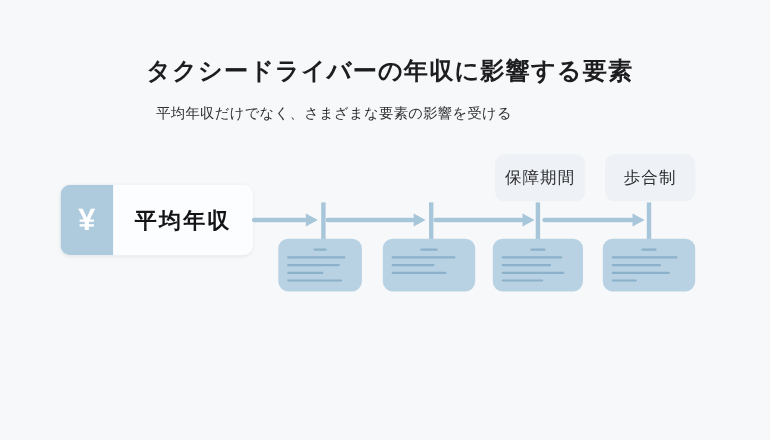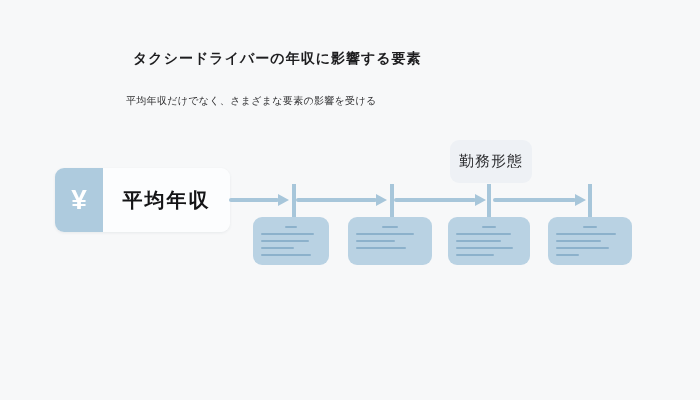--- a/index.html
+++ b/index.html
@@ -3,23 +3,23 @@
 <meta charset="utf-8">
 <style>
   :root{
     --bg:#f7f8f9; --card:#fcfdfe; --accent:#aecbde; --arrow:#a7c6da;
     --boxblue:#b9d2e3; --micro:#87adc8; --labelbg:#eef1f5; --ink:#1d1d1f; --subink:#2f2f31;
   }
   html,body{margin:0;padding:0;}
   body{font-family:"Liberation Sans","DejaVu Sans",sans-serif;background:var(--bg);}
   .stage{position:relative;width:700px;height:400px;background:var(--bg);overflow:hidden;}
 
-  .title{position:absolute;left:133px;top:50px;font-size:14px;font-weight:700;
+  .title{position:absolute;left:133px;top:50px;font-size:22px;font-weight:700;
          color:var(--ink);letter-spacing:1px;white-space:nowrap;}
-  .subtitle{position:absolute;left:126px;top:94px;font-size:10px;color:var(--subink);
+  .subtitle{position:absolute;left:142px;top:94px;font-size:13px;color:var(--subink);
          letter-spacing:0.3px;white-space:nowrap;}
 
   
   .avg-card{position:absolute;left:55px;top:168px;width:175px;height:64px;
             border-radius:9px;display:flex;overflow:hidden;
             box-shadow:0 1px 3px rgba(40,60,80,0.08);}
   .avg-icon{width:48px;background:var(--accent);display:flex;align-items:center;
             justify-content:center;color:#fff;font-size:28px;font-weight:600;}
   .avg-label{flex:1;background:var(--card);display:flex;align-items:center;
              justify-content:center;font-size:20px;font-weight:700;color:#141416;
@@ -71,21 +71,22 @@
   <div class="hseg seg4"></div>
   <div class="ahead h1"></div>
   <div class="ahead h2"></div>
   <div class="ahead h3"></div>
   <div class="ahead h4"></div>
   <div class="vline v1"></div>
   <div class="vline v2"></div>
   <div class="vline v3"></div>
   <div class="vline v4"></div>
 
-  <div class="flabel fl3">勤務形態</div>
+  <div class="flabel fl3">保障期間</div>
+  <div class="flabel fl4">歩合制</div>
 
   <div class="fbox fb1">
       <div class="micro-row centered">
         <div class="micro-bar" style="width: 20%;"></div>
       </div>
       <div class="micro-row">
         <div class="micro-bar" style="width: 88%;"></div>
       </div>
       <div class="micro-row">
         <div class="micro-bar" style="width: 80%;"></div>

